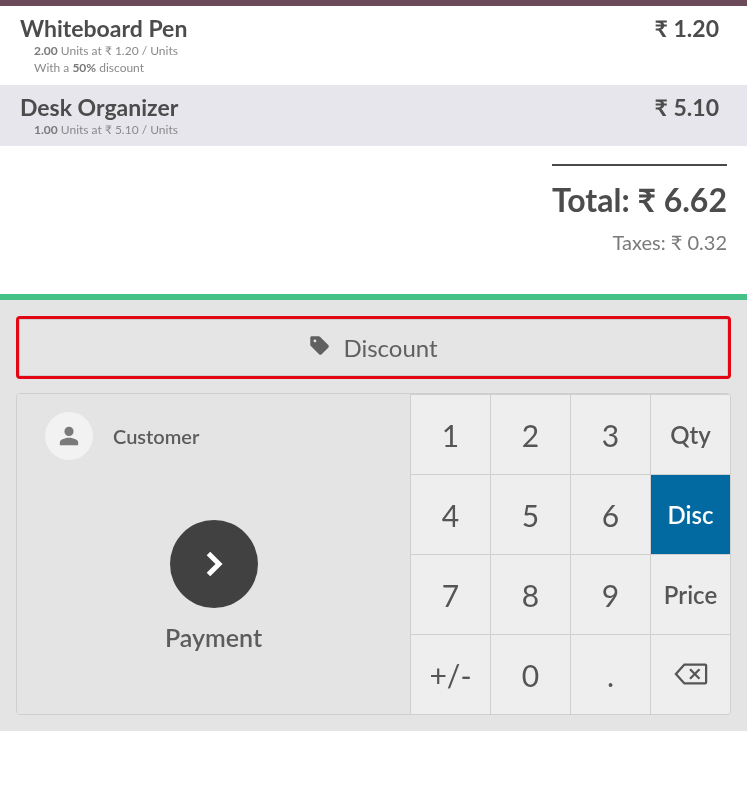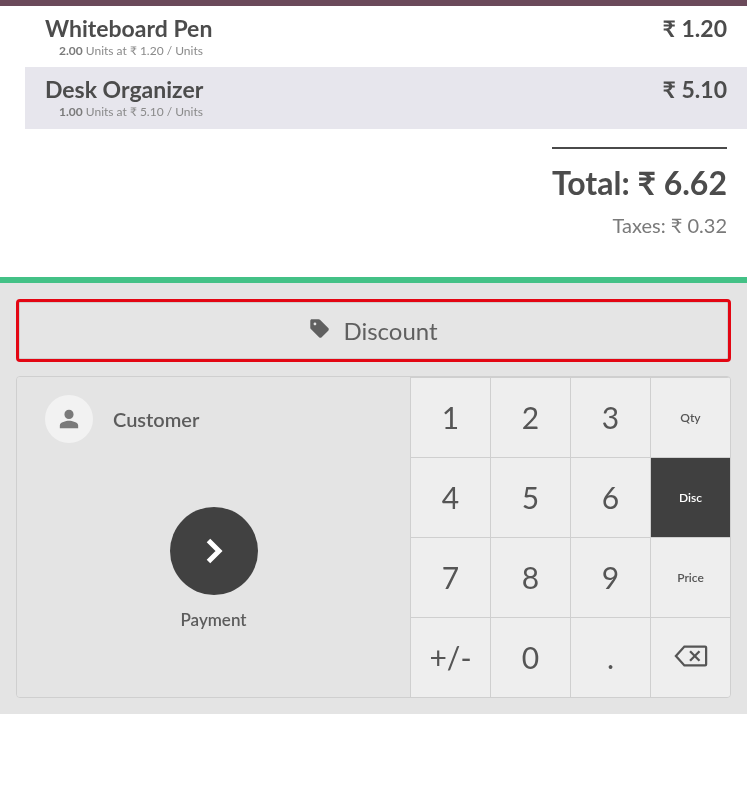--- a/index.html
+++ b/index.html
@@ -7,24 +7,23 @@
     font-family: "Lato", "Helvetica Neue", Arial, sans-serif;
     background: #ffffff;
     width: 747px;
     color: #4a4a4a;
   }
   .top-bar { height: 6px; background: #6b4a5a; }
 
   
   .orderlines { background: #fff; }
   .orderline {
-    padding: 8px 20px 8px 20px;
+    padding: 8px 28px 8px 20px;
     display: flex;
     flex-direction: column;
-    margin-left: 25px;
   }
   .orderline.selected { background: #e7e6ed; }
   .line-head {
     display: flex;
     justify-content: space-between;
     align-items: baseline;
     font-size: 23px;
     font-weight: 700;
     color: #4c4c4c;
   }
@@ -74,46 +73,49 @@
     display:flex; align-items:center; justify-content:center; color:#7a7a7a;
   }
   .payment-btn {
     flex:1; display:flex; flex-direction:column; align-items:center; justify-content:center;
     gap:14px; background:#e4e4e4; cursor:pointer; padding-bottom:20px;
   }
   .payment-circle {
     width:88px; height:88px; border-radius:50%; background:#414141;
     display:flex; align-items:center; justify-content:center; color:#fff;
   }
-  .payment-label { font-size:17px; color:#5c5c5c; font-weight:600;}
+  .payment-label { font-size:25px; color:#5c5c5c; font-weight:600;}
 
   .numpad { width:320px; display:grid; grid-template-columns:repeat(4,1fr); grid-template-rows:repeat(4,1fr);}
   .numpad > div {
     border-left:1px solid #cfcfcf; border-top:1px solid #cfcfcf;
     display:flex; align-items:center; justify-content:center;
     font-size:30px; color:#555; background:#eeeeee; cursor:pointer; height:80px;
     user-select:none;
   }
-  .numpad > div.mode { font-size:12px; font-weight:600; background:#eeeeee; color:#555;}
-  .numpad > div.mode.active { background:#404040; color:#fff;}
+  .numpad > div.mode { font-size:24px; font-weight:600; background:#eeeeee; color:#555;}
+  .numpad > div.mode.active { background:#0369a1; color:#fff;}
   .numpad .backspace-cell svg { width:34px; height:26px; }
 </style>
 </head>
 <body>
 
 <div class="top-bar"></div>
 
 <div class="orderlines">
   <div class="orderline">
     <div class="line-head">
       <span>Whiteboard Pen</span>
       <span>₹ 1.20</span>
     </div>
     <div class="line-sub">
       <b>2.00</b> <span>Units at</span> <span>₹ 1.20 / Units</span>
+    </div>
+    <div class="line-sub">
+      <span>With a </span><b>50%</b><span> discount</span>
     </div>
   </div>
   <div class="orderline selected">
     <div class="line-head">
       <span>Desk Organizer</span>
       <span>₹ 5.10</span>
     </div>
     <div class="line-sub">
       <b>1.00</b> <span>Units at</span> <span>₹ 5.10 / Units</span>
     </div>

